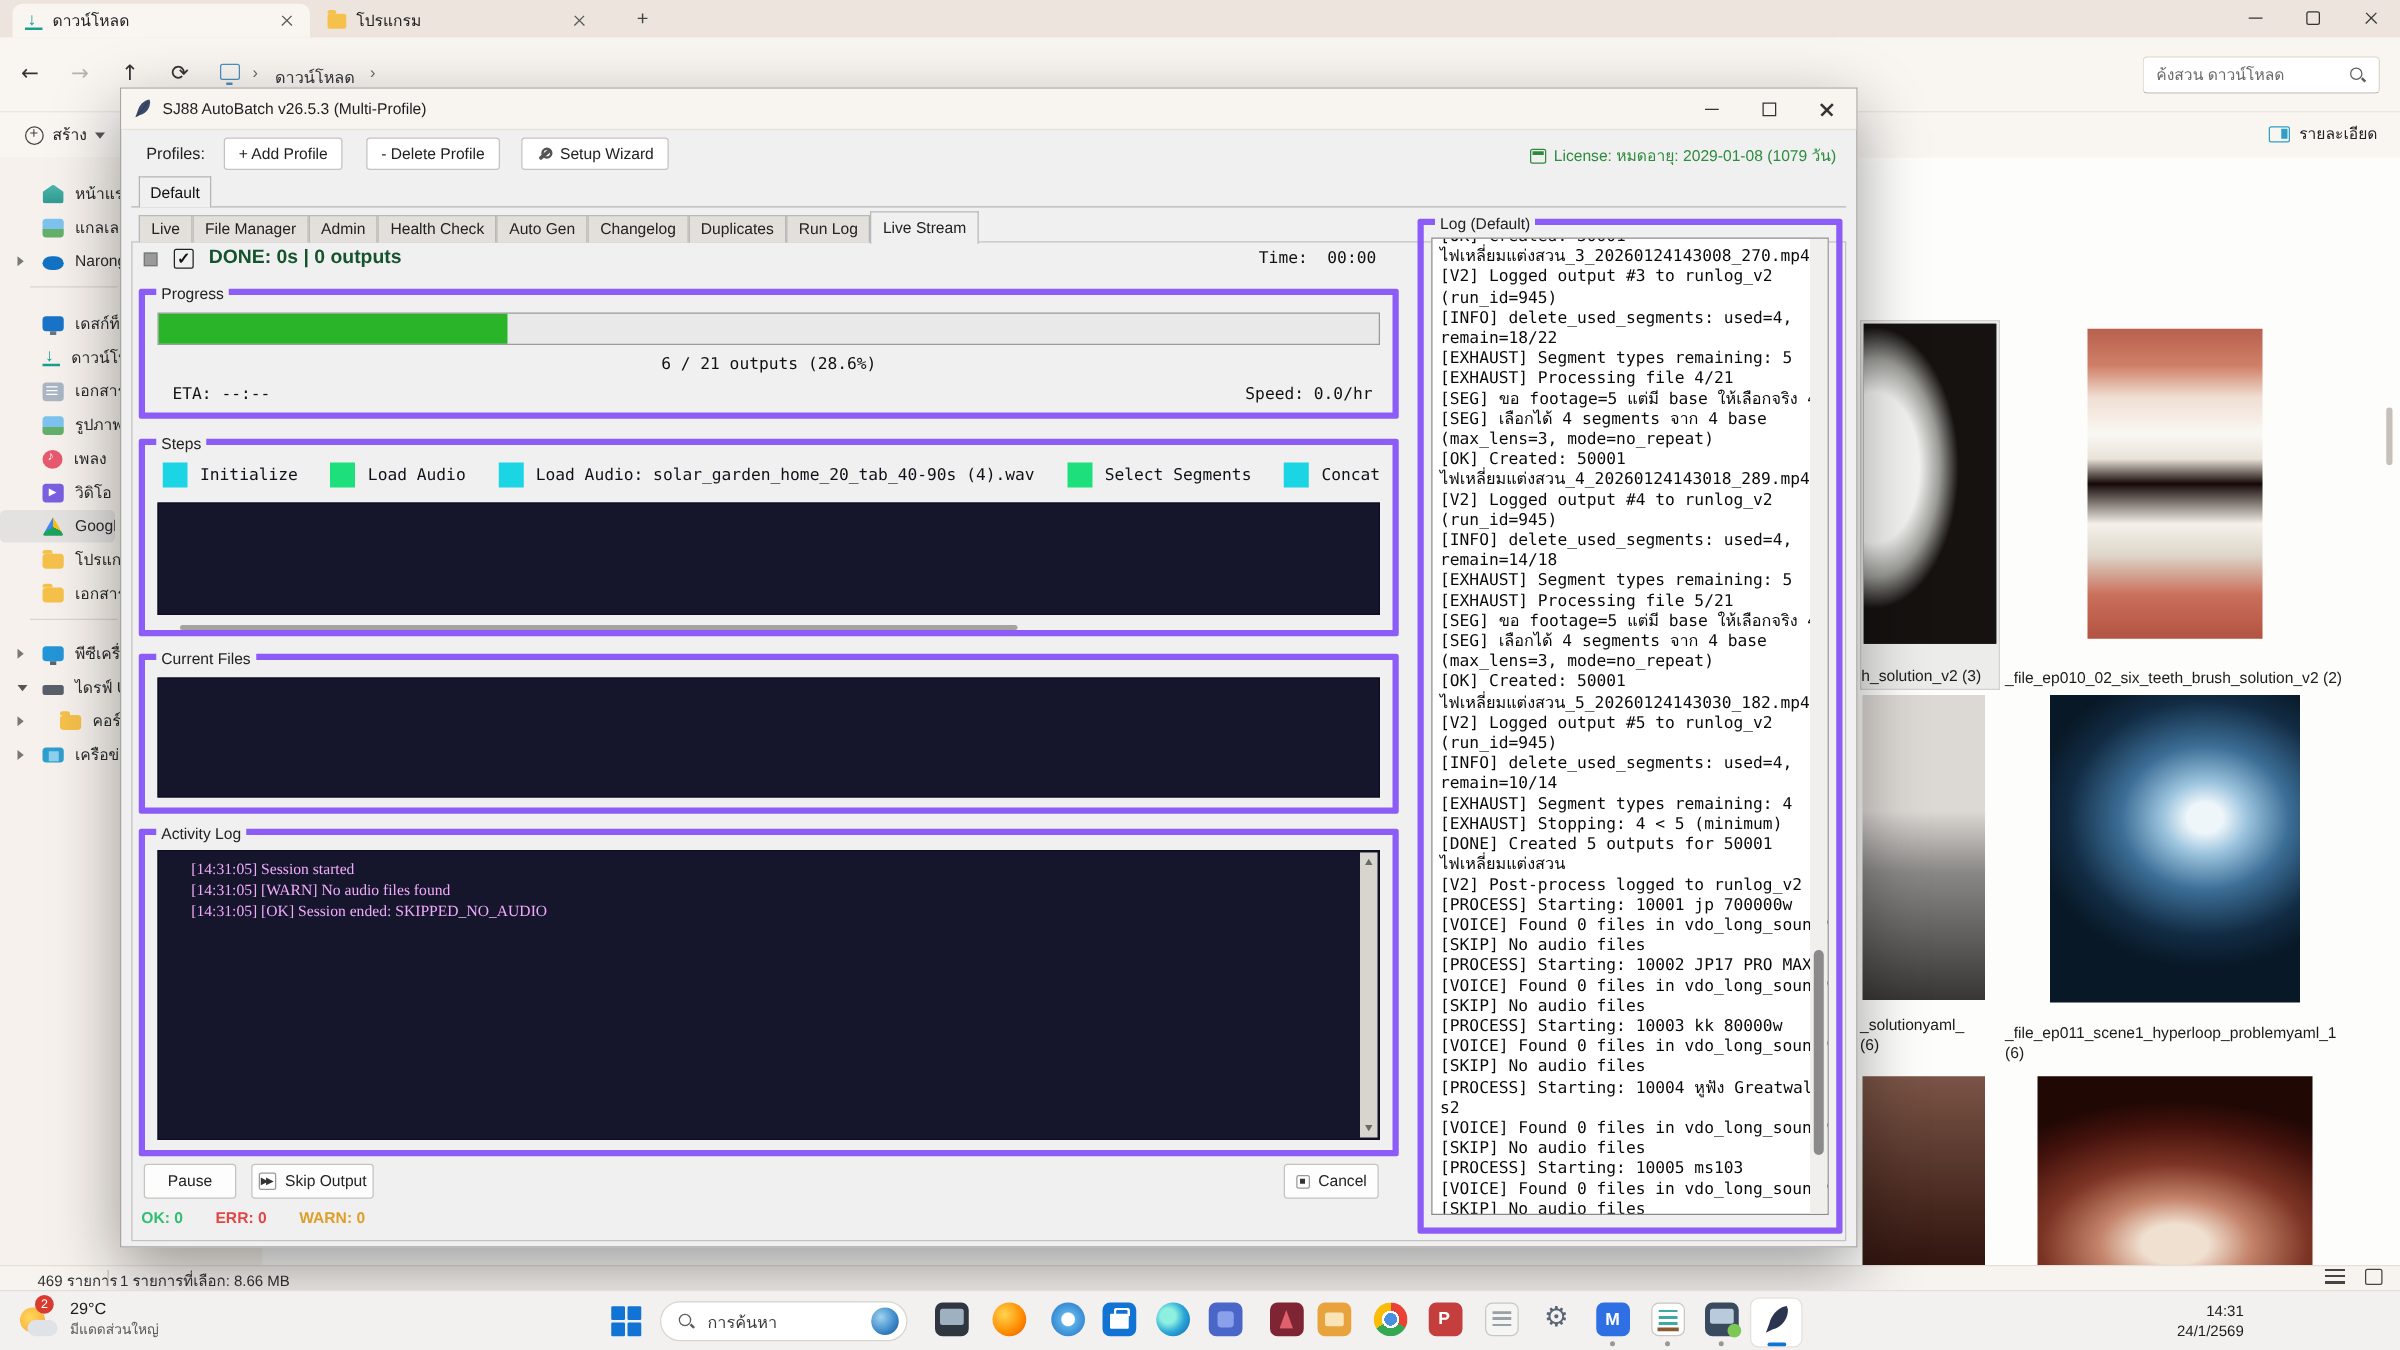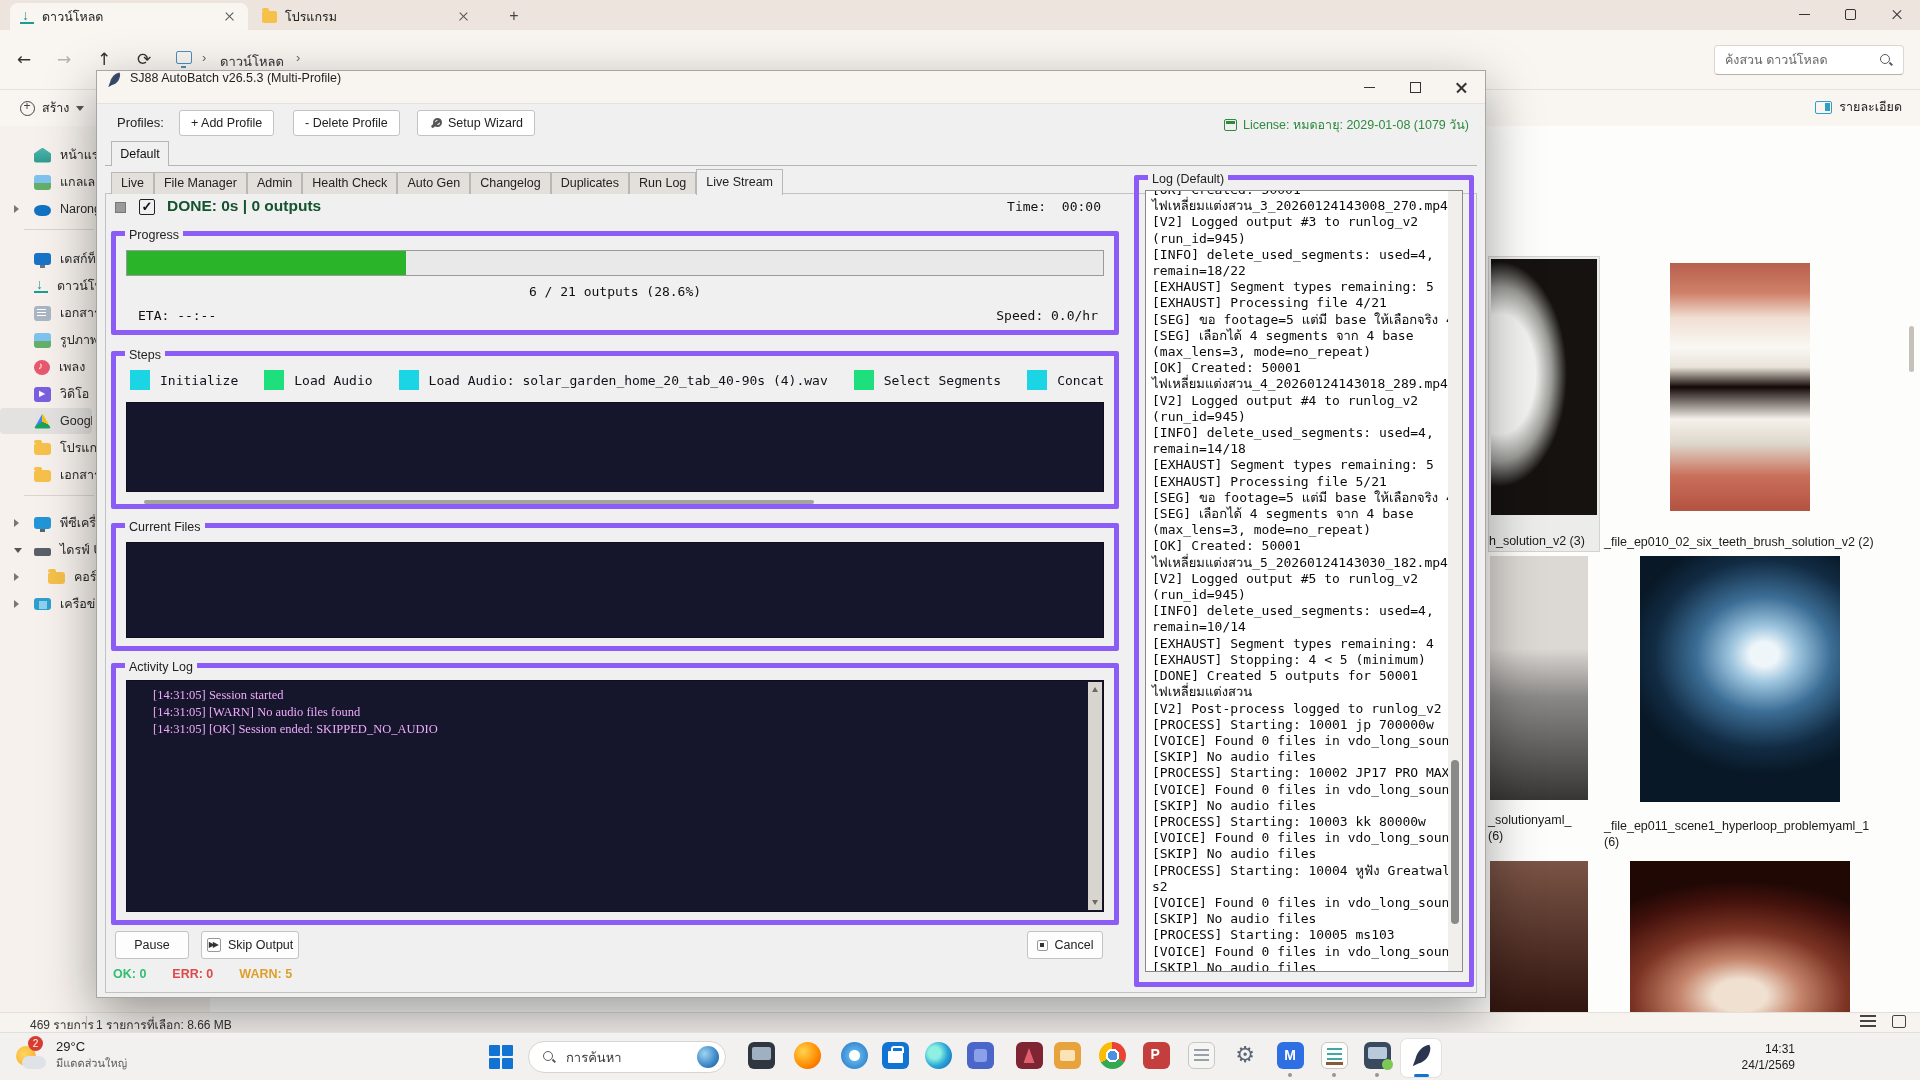--- a/index.html
+++ b/index.html
@@ -95,21 +95,21 @@
   .estatus { position:absolute; left:0; right:0; bottom:0; height:20px; background:#f7f4f0; border-top:1px solid #e5dfd8; font-size:12px; color:#333; }
   .estatus .s1 { position:absolute; left:30px; top:2px; }
   .estatus .sdiv { position:absolute; left:86px; top:3px; height:13px; border-left:1px solid #c9c2ba; }
   .estatus .s2 { position:absolute; left:96px; top:2px; }
   .viewtoggles { position:absolute; right:14px; top:2px; display:flex; gap:16px; }
   .vt-list { width:16px; height:14px; background:repeating-linear-gradient(180deg,#444 0 2px,transparent 2px 5px); }
   .vt-thumb { width:14px; height:13px; border:1.6px solid #444; border-radius:2px; }
 
   
   .app { position:absolute; left:96px; top:70px; width:1390px; height:928px; background:#f0f0f0; border:1px solid #a9a5a1; box-shadow:0 18px 50px rgba(0,0,0,.38); }
-  .atitle { position:absolute; left:0; top:0; right:0; height:33px; background:#f8f4ef; border-bottom:1px solid #e6e1da; display:flex; padding-left:10px; gap:8px; }
+  .atitle { position:absolute; left:0; top:0; right:0; height:33px; background:#f8f4ef; border-bottom:1px solid #e6e1da; display:flex; align-items:center; padding-left:10px; gap:8px; }
   .atitle .t { font-size:12.5px; color:#1f1f1f; }
   .awin-controls { position:absolute; right:0; top:0; height:33px; display:flex; }
   .awbtn { width:46px; height:33px; position:relative; }
   .awbtn .mini { position:absolute; left:17px; top:16px; width:11px; height:1.4px; background:#333; }
   .awbtn .maxi { position:absolute; left:17px; top:11px; width:11px; height:11px; border:1.4px solid #333; }
   .awbtn .clos::before,.awbtn .clos::after { content:""; position:absolute; left:16px; top:16px; width:13px; height:1.5px; background:#333; }
   .awbtn .clos::before { transform:rotate(45deg);} .awbtn .clos::after { transform:rotate(-45deg);}
   .feather { width:15px; height:18px; flex:none; }
   .profrow { position:absolute; left:0; top:33px; right:0; height:37px; }
   .profrow .plabel { position:absolute; left:20px; top:11px; font-size:13px; color:#222; }
@@ -493,21 +493,21 @@
           <span>Skip Output</span>
         </div>
       <div class="abtn" style="right:16px; width:76px;">
           <span class="cancelic"></span>
           <span>Cancel</span>
         </div>
     </div>
     <div class="counters">
         <div class="cnt-ok">OK: 0</div>
         <div class="cnt-err">ERR: 0</div>
-        <div class="cnt-warn">WARN: 5</div>
+        <div class="cnt-warn">WARN: 0</div>
       </div>
 
     <div class="group g-log">
       <span class="glabel">Log (Default)</span>
       <div class="logarea">
         <div class="loglines"><div>[OK] Created: 50001</div><div>ไฟเหลี่ยมแต่งสวน_3_20260124143008_270.mp4</div><div>[V2] Logged output #3 to runlog_v2</div><div>(run_id=945)</div><div>[INFO] delete_used_segments: used=4,</div><div>remain=18/22</div><div>[EXHAUST] Segment types remaining: 5</div><div>[EXHAUST] Processing file 4/21</div><div>[SEG] ขอ footage=5 แต่มี base ให้เลือกจริง 4 ชุด</div><div>[SEG] เลือกได้ 4 segments จาก 4 base</div><div>(max_lens=3, mode=no_repeat)</div><div>[OK] Created: 50001</div><div>ไฟเหลี่ยมแต่งสวน_4_20260124143018_289.mp4</div><div>[V2] Logged output #4 to runlog_v2</div><div>(run_id=945)</div><div>[INFO] delete_used_segments: used=4,</div><div>remain=14/18</div><div>[EXHAUST] Segment types remaining: 5</div><div>[EXHAUST] Processing file 5/21</div><div>[SEG] ขอ footage=5 แต่มี base ให้เลือกจริง 4 ชุด</div><div>[SEG] เลือกได้ 4 segments จาก 4 base</div><div>(max_lens=3, mode=no_repeat)</div><div>[OK] Created: 50001</div><div>ไฟเหลี่ยมแต่งสวน_5_20260124143030_182.mp4</div><div>[V2] Logged output #5 to runlog_v2</div><div>(run_id=945)</div><div>[INFO] delete_used_segments: used=4,</div><div>remain=10/14</div><div>[EXHAUST] Segment types remaining: 4</div><div>[EXHAUST] Stopping: 4 &lt; 5 (minimum)</div><div>[DONE] Created 5 outputs for 50001</div><div>ไฟเหลี่ยมแต่งสวน</div><div>[V2] Post-process logged to runlog_v2</div><div>[PROCESS] Starting: 10001 jp 700000w</div><div>[VOICE] Found 0 files in vdo_long_sound/</div><div>[SKIP] No audio files</div><div>[PROCESS] Starting: 10002 JP17 PRO MAX</div><div>[VOICE] Found 0 files in vdo_long_sound/</div><div>[SKIP] No audio files</div><div>[PROCESS] Starting: 10003 kk 80000w</div><div>[VOICE] Found 0 files in vdo_long_sound/</div><div>[SKIP] No audio files</div><div>[PROCESS] Starting: 10004 หูฟัง Greatwall</div><div>s2</div><div>[VOICE] Found 0 files in vdo_long_sound/</div><div>[SKIP] No audio files</div><div>[PROCESS] Starting: 10005 ms103</div><div>[VOICE] Found 0 files in vdo_long_sound/</div><div>[SKIP] No audio files</div></div>
         <div class="logscroll">
             <div class="thumb"></div>
           </div>
       </div>

